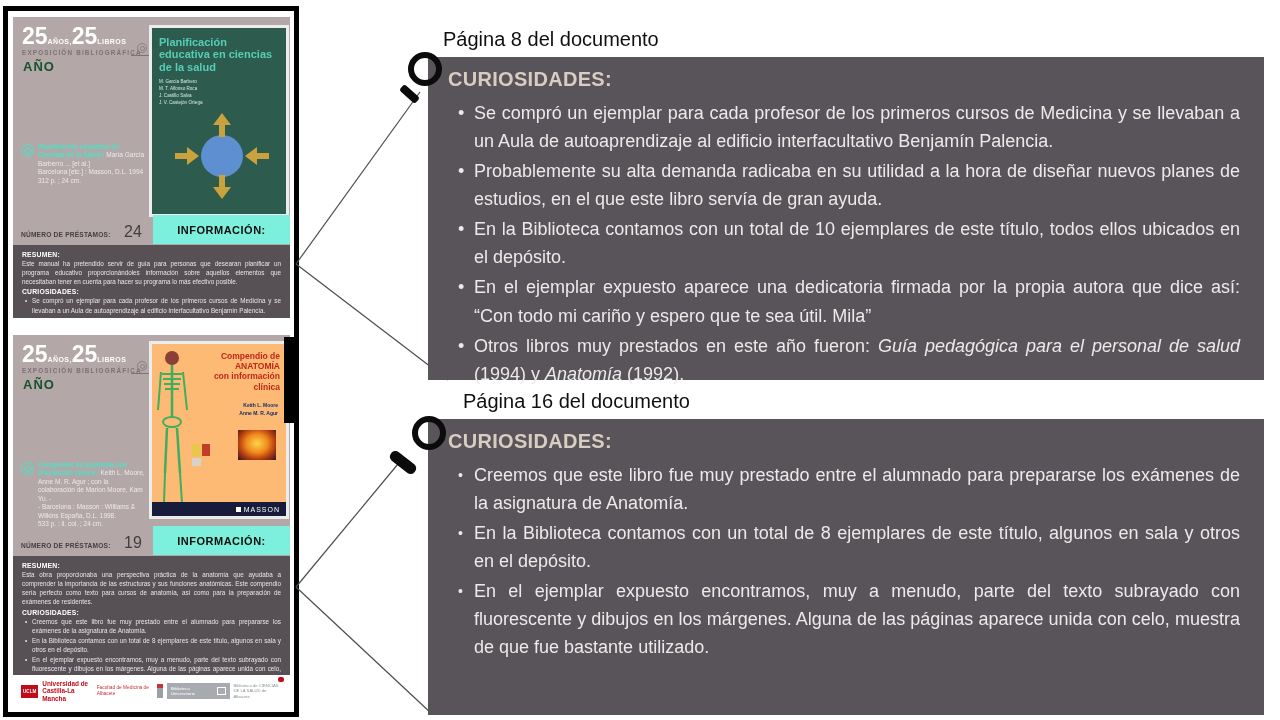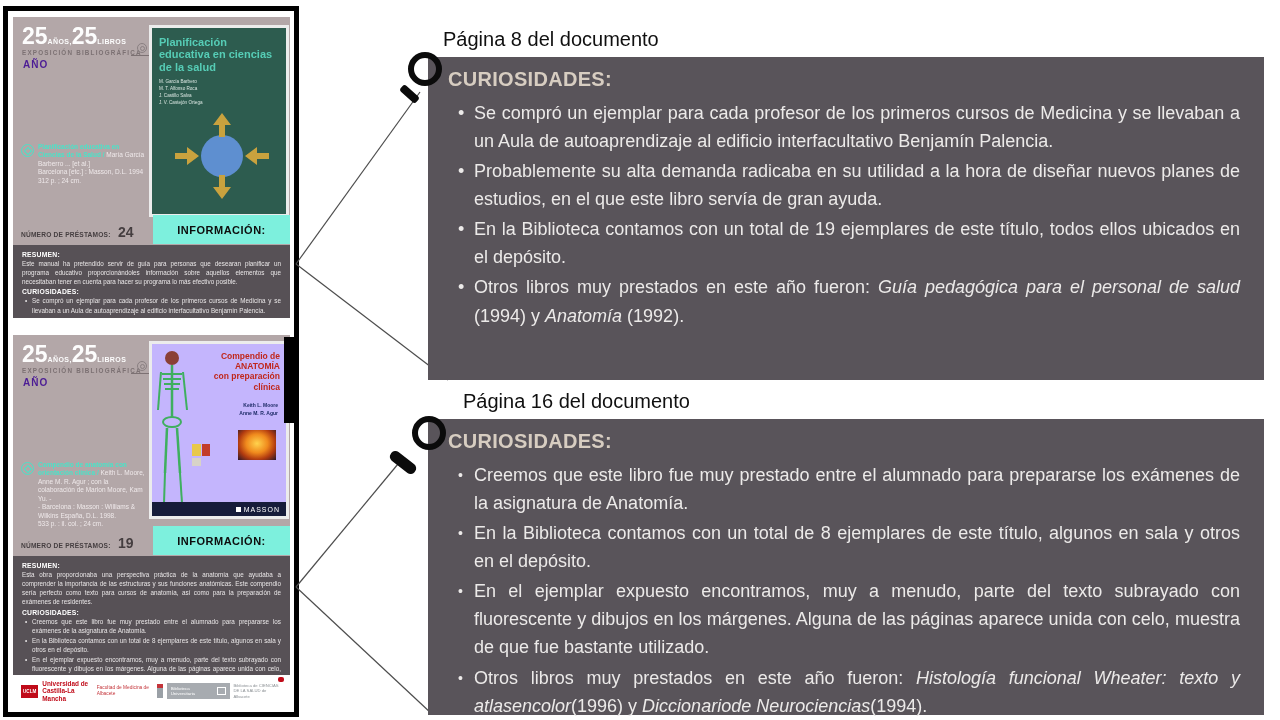--- a/index.html
+++ b/index.html
@@ -24,57 +24,57 @@
   .brand { position:absolute; left:9px; top:8px; color:#fdfdfd; line-height:1; white-space:nowrap; }
   .brand .big { font-size:23px; font-weight:bold; }
   .brand .small { font-size:7px; font-weight:bold; letter-spacing:.4px; }
   .brand-sub { font-size:6.3px; color:#7c7173; font-weight:bold; letter-spacing:1.2px; margin-top:2px; }
   .lens-icon { position:absolute; left:124px; top:26px; width:10px; height:10px;
     border:1.5px solid #8a8082; border-radius:50%; }
   .lens-icon::after { content:""; position:absolute; left:2px; top:2px; width:3px; height:3px;
     border:1px solid #8a8082; border-radius:50%; }
   .header-rule { position:absolute; left:118px; top:38px; width:18px; height:1px; background:#7c7173; }
 
-  .year-label { position:absolute; left:10px; top:42px; color:#4c1d95; font-weight:bold;
-    font-size:10px; letter-spacing:1px; }
+  .year-label { position:absolute; left:10px; top:42px; color:#14532d; font-weight:bold;
+    font-size:13px; letter-spacing:1px; }
   .year { position:absolute; left:6px; top:50px; color:#4ae3c8; font-weight:800;
     font-size:58px; letter-spacing:-2px; line-height:1; }
 
   .citation { position:absolute; left:8px; top:126px; width:126px; display:flex; gap:4px; }
   .diamond-icon { flex:0 0 13px; width:13px; height:13px; border:1.5px solid #4ae3c8;
     border-radius:50%; position:relative; margin-top:1px; }
   .diamond-icon::after { content:""; position:absolute; left:3px; top:3px; width:4px; height:4px;
     border:1px solid #4ae3c8; transform:rotate(45deg); }
   .cit-text { font-size:6.5px; color:#efe9ea; line-height:1.3; }
   .cit-title { color:#4ae3c8; font-weight:bold; }
 
   .cover { position:absolute; left:136px; border:3px solid #ececec; overflow:hidden; }
   #cover1 { top:8px; width:140px; height:192px; background:#2d5c4f; }
   #cover1 .cv-title { color:#56cdb6; font-weight:bold; font-size:11px; line-height:1.12;
     margin:8px 7px 6px; }
   #cover1 .cv-authors { margin:0 7px; font-size:4.6px; color:#d9e6e1; line-height:1.5; }
   #cover1 svg { position:absolute; left:20px; top:82px; }
 
-  #cover2 { top:6px; width:140px; height:178px; background:#c4b5fd; }
+  #cover2 { top:6px; width:140px; height:178px; background:#fdba74; }
   #cover2 .cv-title2 { position:absolute; right:6px; top:7px; width:78px; text-align:right;
     color:#c0271c; font-weight:bold; font-size:8.5px; line-height:1.2; }
   #cover2 .cv-authors2 { position:absolute; right:8px; top:58px; width:70px; text-align:right;
     color:#1c2a66; font-weight:bold; font-size:5px; line-height:1.5; }
   #cover2 .torso { position:absolute; right:10px; top:86px; width:38px; height:30px;
     background:radial-gradient(ellipse at 50% 45%, #ffd34d 0%, #f08a1d 40%, #b33c10 68%, #2a1628 100%); }
   #cover2 .masson-band { position:absolute; left:0; bottom:0; width:100%; height:14px;
     background:#161c3a; color:#fff; font-size:7px; letter-spacing:1px;
     display:flex; align-items:center; justify-content:flex-end; padding-right:6px; gap:3px; }
   #cover2 .masson-band::before { content:""; width:5px; height:5px; background:#fff; }
   #cover2 svg { position:absolute; left:4px; top:4px; }
 
   .loans { position:absolute; left:8px; width:130px; color:#453e40; white-space:nowrap; }
   #poster1 .loans { top:206px; } #poster2 .loans { top:199px; }
   .loans .lbl { font-size:6.6px; font-weight:bold; letter-spacing:.2px; }
-  .loans .val { font-size:14px; font-weight:bold; margin-left:3px; }
+  .loans .val { font-size:16px; font-weight:normal; margin-left:9px; }
 
   .info-box { position:absolute; left:140px; width:137px; height:29px; background:#7df0dd;
     color:#0d0d0d; font-weight:bold; font-size:11px; letter-spacing:.5px;
     display:flex; align-items:center; justify-content:center; }
   #poster1 .info-box { top:198px; } #poster2 .info-box { top:191px; }
 
   .dark { position:absolute; left:0; width:277px; background:#575156; color:#e9e6e7;
     padding:4px 9px; overflow:hidden; }
   #poster1 .dark { top:228px; height:73px; }
   #poster2 .dark { top:221px; height:119px; }
@@ -222,21 +222,21 @@
         <line x1="21" y1="80" x2="24" y2="125" stroke="#3faf5f" stroke-width="2.5"></line>
         <line x1="9" y1="125" x2="8" y2="155" stroke="#3faf5f" stroke-width="2"></line>
         <line x1="24" y1="125" x2="26" y2="155" stroke="#3faf5f" stroke-width="2"></line>
         <rect x="36" y="96" width="9" height="12" fill="#e8c84a"></rect>
         <rect x="46" y="96" width="8" height="12" fill="#c23c2a"></rect>
         <rect x="36" y="110" width="9" height="8" fill="#d8d3c8"></rect>
       </svg>
       <div class="cv-title2">
           <div>Compendio de</div>
           <div>ANATOMÍA</div>
-          <div>con preparación</div>
+          <div>con información</div>
           <div>clínica</div>
         </div>
       <div class="cv-authors2">
           <div>Keith L. Moore</div>
           <div>Anne M. R. Agur</div>
         </div>
       <div class="torso"></div>
       <div class="masson-band">MASSON</div>
     </div>
 
@@ -269,35 +269,35 @@
 
   <div class="bar2"></div>
 </div>
 
 <div class="page-label" id="label1">Página 8 del documento</div>
 <div class="callout" id="callout1">
   <h3>CURIOSIDADES:</h3>
   <ul>
       <li><span>Se compró un ejemplar para cada profesor de los primeros cursos de Medicina y se llevaban a un Aula de autoaprendizaje al edificio interfacultativo Benjamín Palencia.</span></li>
       <li><span>Probablemente su </span><span class="b">alta demanda</span><span> radicaba en su utilidad a la hora de diseñar nuevos planes de estudios, en el que este libro servía de gran ayuda.</span></li>
-      <li><span>En la Biblioteca contamos con un total de </span><span class="b">19 ejemplares</span><span> de este título, todos ellos ubicados en el depósito.</span></li>
+      <li><span>En la Biblioteca contamos con un total de </span><span class="b">10 ejemplares</span><span> de este título, todos ellos ubicados en el depósito.</span></li>
+      <li><span>En el ejemplar expuesto aparece una </span><span class="b">dedicatoria firmada por la propia autora</span><span> que dice así: “Con todo mi cariño y espero que te sea útil. Mila”</span></li>
       <li><span class="b">Otros libros muy prestados</span><span> en este año fueron: </span><span class="b i">Guía pedagógica para el personal de salud</span><span> (1994) y </span><span class="b i">Anatomía</span><span> (1992).</span></li>
     </ul>
 </div>
 <div class="mag" id="mag1">
   <div class="ring"></div>
   <div class="handle"></div>
 </div>
 
 <div class="page-label" id="label2">Página 16 del documento</div>
 <div class="callout" id="callout2">
   <h3>CURIOSIDADES:</h3>
   <ul>
       <li><span>Creemos que este libro fue muy prestado entre el </span><span class="b">alumnado</span><span> para prepararse los exámenes de la asignatura de Anatomía.</span></li>
       <li><span>En la Biblioteca contamos con un total de </span><span class="b">8 ejemplares</span><span> de este título, algunos en sala y otros en el depósito.</span></li>
       <li><span>En el ejemplar expuesto encontramos, muy a menudo, parte del texto subrayado con fluorescente y dibujos en los márgenes. Alguna de las páginas aparece unida con celo, muestra de que fue bastante utilizado.</span></li>
-      <li><span class="b">Otros libros muy prestados</span><span> en este año fueron:  </span><span class="b i">Histología funcional Wheater: texto y atlasencolor</span><span>(1996) y </span><span class="b i">Diccionariode Neurociencias</span><span>(1994).</span></li>
     </ul>
 </div>
 <div class="mag" id="mag2">
   <div class="ring"></div>
   <div class="handle"></div>
 </div>
 
 </body></html>

